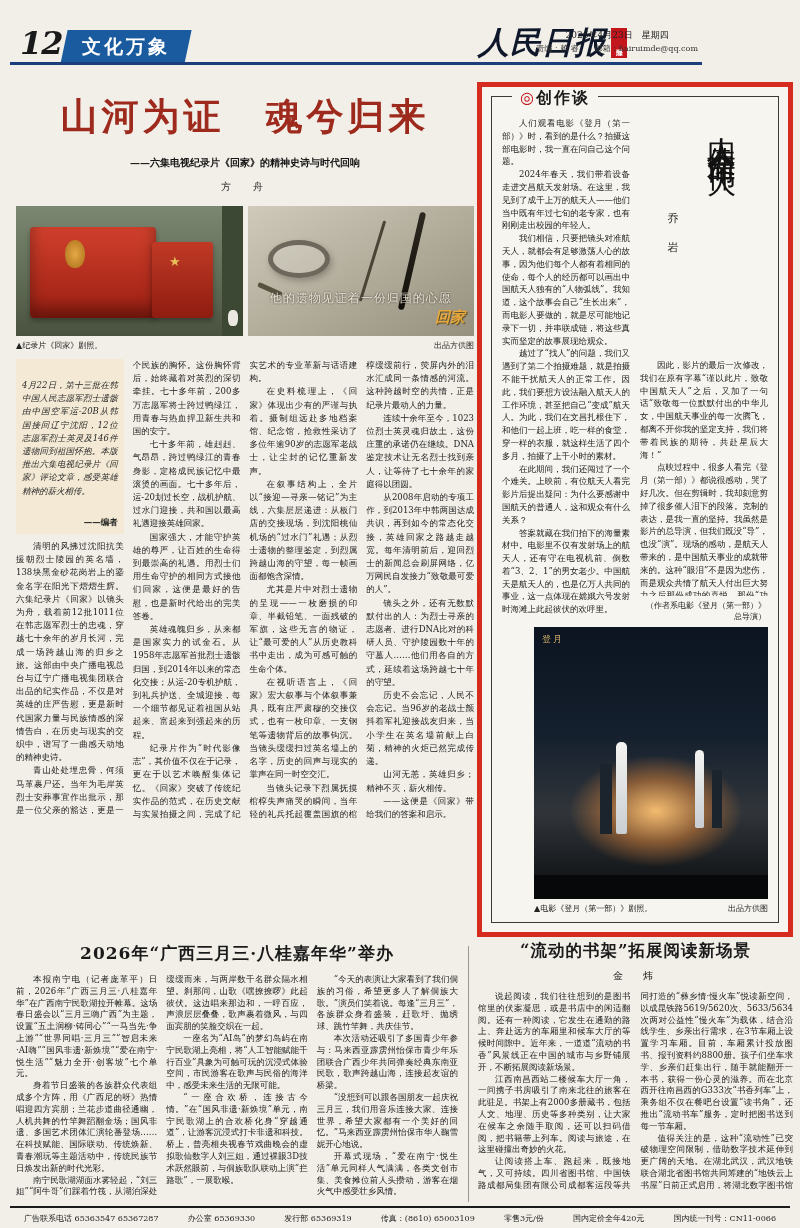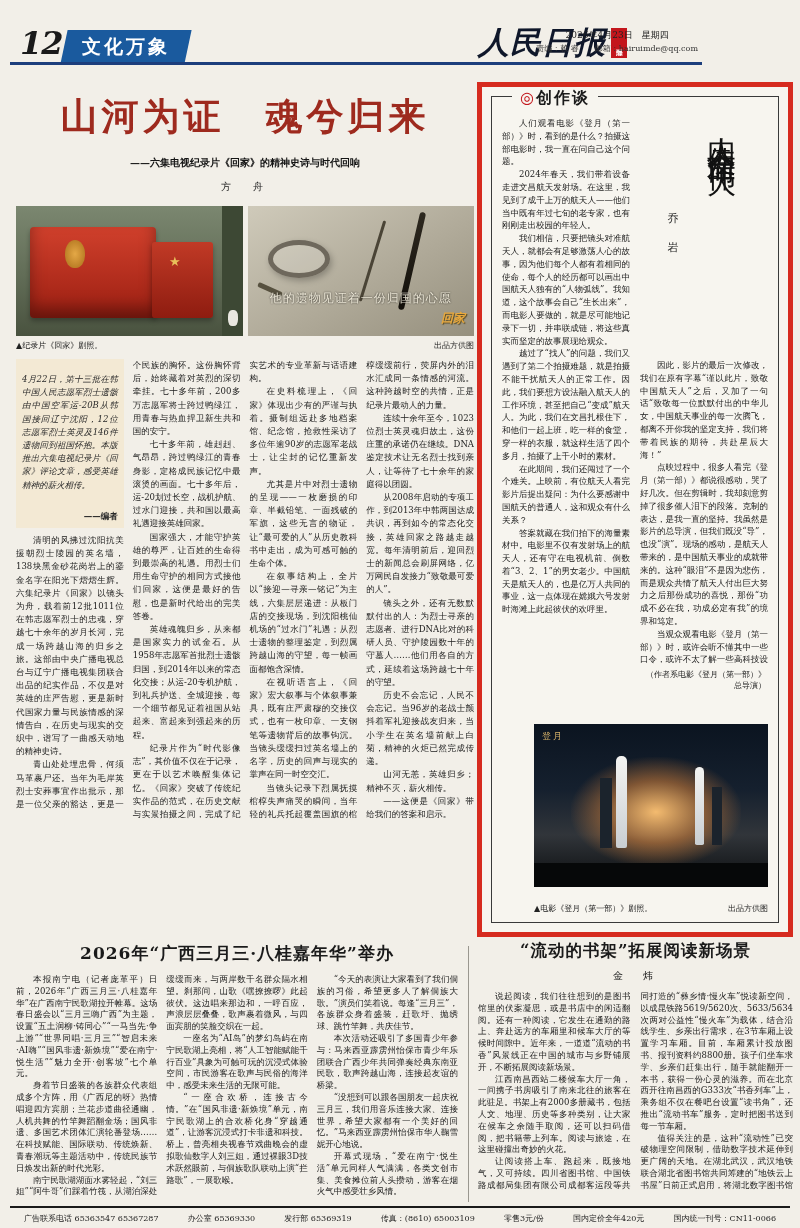--- a/index.html
+++ b/index.html
@@ -33,50 +33,50 @@
   .coffin2 { position:absolute; right:13%; top:28%; width:27%; height:58%; background:linear-gradient(180deg,#c13a26,#8e1c10); border-radius:3px; box-shadow:0 3px 5px rgba(0,0,0,.3); }
   .star { position:absolute; top:16%; left:28%; color:#e8c05a; font-size:13px; }
   .soldier { position:absolute; right:0; top:0; width:9%; height:100%; background:#3d4834; }
   .glove { position:absolute; right:2%; bottom:8%; width:10px; height:16px; background:#e9e7e0; border-radius:40%; }
   .ph-right { background:linear-gradient(150deg,#cfcaba,#b0aa99 55%,#96907e); }
   .pen { position:absolute; right:26%; top:4%; width:6px; height:100px; background:linear-gradient(#2e2920,#120f0a); transform:rotate(13deg); border-radius:3px; }
   .pen2 { position:absolute; right:44%; top:10%; width:3px; height:84px; background:#4a4436; transform:rotate(17deg); border-radius:2px; }
   .mag { position:absolute; left:9%; top:26%; width:62px; height:38px; border:5px solid #6e685c; border-radius:50%; background:rgba(255,255,255,.16); box-shadow:2px 3px 6px rgba(0,0,0,.25); }
   .mag-handle { position:absolute; left:4%; top:62%; width:26px; height:5px; background:#57513f; transform:rotate(24deg); border-radius:2px; }
   .ph-sub { position:absolute; bottom:22%; width:100%; text-align:center; font-size:12px; color:#f8f3e2; text-shadow:0 0 2px #000; opacity:.85; letter-spacing:1px; }
-  .ph-logo { position:absolute; right:4%; bottom:7%; color:#e8a83c; font-weight:bold; font-style:italic; font-size:12px; text-shadow:1px 1px 1px #5a4a20; }
+  .ph-logo { position:absolute; right:4%; bottom:7%; color:#e8a83c; font-weight:bold; font-style:italic; font-size:15px; text-shadow:1px 1px 1px #5a4a20; }
   .caption-row { display:flex; justify-content:space-between; font-size:8px; margin-top:4px; color:#222; }
   .main-body { margin-top:8px; height:566px; column-count:4; column-gap:9px; font-size:8.5px; line-height:13.2px; text-align:justify; overflow:hidden; color:#1b1b1b; }
   .main-body p, .rb-text p, .gx-body p, .bk-body p { text-indent:2em; }
-  .ed-note { background:#f3e9d4; padding:14px 6px 5px; font-style:italic; margin-bottom:6px; break-inside:avoid; color:#2a2a2a; }
+  .ed-note { background:#f3e9d4; padding:20px 6px 5px; font-style:italic; margin-bottom:6px; break-inside:avoid; color:#2a2a2a; }
   .ed-note .sign { display:block; text-align:right; font-weight:bold; margin-top:18px; font-style:normal; }
   
   .redbox { position:absolute; left:477px; top:82px; width:316px; height:855px; border:5px solid #d62b1f; background:#f7f5ef; padding:9px; }
   .rb-inner { position:relative; height:100%; border:1.5px solid #3a3a3a; padding:14px 10px 8px; display:flex; flex-direction:column; }
   .rb-label { position:absolute; top:-9px; left:20px; background:#f7f5ef; padding:0 8px; font-size:16px; font-weight:bold; letter-spacing:2px; }
   .rb-label .ring { color:#c3161c; }
   .rb-cols { flex:1; display:flex; gap:10px; overflow:hidden; min-height:0; }
   .rb-left { flex:1; font-size:8.5px; line-height:12.8px; text-align:justify; overflow:hidden; }
   .rb-right { flex:1; display:flex; flex-direction:column; min-height:0; }
   .rb-titleblock { position:relative; height:242px; flex:none; }
   .rb-vtitle { writing-mode:vertical-rl; position:absolute; top:4px; right:26px; font-size:29px; letter-spacing:5px; font-weight:500; color:#111; }
   .rb-vbyline { writing-mode:vertical-rl; position:absolute; top:92px; left:24px; font-size:11px; letter-spacing:9px; color:#222; }
   .rb-text { flex:1; overflow:hidden; font-size:8.5px; line-height:12.8px; text-align:justify; margin-top:6px; }
   .rb-attr { flex:none; text-align:right; font-size:8px; padding:4px 2px 5px; color:#222; }
-  .rb-photo { flex:none; position:relative; width:234px; height:163px; margin-left:auto; background:linear-gradient(180deg,#0b1420,#15202e 40%,#31353a 68%,#0a0c0e 100%); overflow:hidden;margin-top:28px; }
+  .rb-photo { flex:none; position:relative; width:234px; height:272px; margin-left:auto; background:linear-gradient(180deg,#0b1420,#15202e 40%,#31353a 68%,#0a0c0e 100%); overflow:hidden; }
   .glow { position:absolute; left:16%; bottom:12%; width:170px; height:110px; background:radial-gradient(ellipse at center, rgba(255,195,115,.95), rgba(255,150,60,.45) 40%, transparent 72%); }
   .rocket { position:absolute; background:linear-gradient(180deg,#f4f4f2,#c9ced2); border-radius:5px 5px 2px 2px; }
   .rocket.r1 { left:35%; bottom:24%; width:11px; height:92px; }
   .rocket.r2 { left:69%; bottom:26%; width:9px; height:78px; }
   .tower { position:absolute; background:#1b232c; }
   .tower.t1 { left:28%; bottom:24%; width:12px; height:70px; }
   .tower.t2 { left:76%; bottom:26%; width:10px; height:58px; }
   .trees { position:absolute; bottom:0; width:100%; height:24px; background:#060809; }
   .rb-wm { position:absolute; top:6px; left:8px; color:#d8b36a; font-size:9px; letter-spacing:2px; }
-  .rb-capt { flex:none; width:234px; margin-left:auto; display:flex; justify-content:space-between; font-size:8px; padding-top:16px; color:#222; }
+  .rb-capt { flex:none; width:234px; margin-left:auto; display:flex; justify-content:space-between; font-size:8px; padding-top:4px; color:#222; }
   
   .gx { position:absolute; left:16px; top:942px; width:442px; height:262px; overflow:hidden; }
   .gx-headline { text-align:center; font-size:17px; font-weight:bold; letter-spacing:1px; }
   .gx-body { margin-top:9px; height:226px; column-count:3; column-gap:9px; font-size:8.5px; line-height:11.8px; text-align:justify; overflow:hidden; }
   .vdiv { position:absolute; left:468px; top:946px; width:1px; height:256px; background:#9a978f; }
   .bk { position:absolute; left:478px; top:940px; width:315px; height:264px; overflow:hidden; }
   .bk-headline { text-align:center; font-size:16.5px; font-weight:bold; letter-spacing:1px; }
   .bk-byline { text-align:center; font-size:10px; letter-spacing:5px; margin-top:7px; }
   .bk-body { margin-top:8px; height:202px; column-count:2; column-gap:10px; font-size:8.5px; line-height:11.8px; text-align:justify; overflow:hidden; }
   
@@ -136,22 +136,22 @@
         <span>4月22日，第十三批在韩中国人民志愿军烈士遗骸由中国空军运-20B从韩国接回辽宁沈阳，12位志愿军烈士英灵及146件遗物回到祖国怀抱。本版推出六集电视纪录片《回家》评论文章，感受英雄精神的薪火相传。</span>
         <span class="sign">——编者</span>
       </div>
       <p>清明的风拂过沈阳抗美援朝烈士陵园的英名墙，138块黑金砂花岗岩上的鎏金名字在阳光下熠熠生辉。六集纪录片《回家》以镜头为舟，载着前12批1011位在韩志愿军烈士的忠魂，穿越七十余年的岁月长河，完成一场跨越山海的归乡之旅。这部由中央广播电视总台与辽宁广播电视集团联合出品的纪实作品，不仅是对英雄的庄严告慰，更是新时代国家力量与民族情感的深情告白，在历史与现实的交织中，谱写了一曲感天动地的精神史诗。</p>
       <p>青山处处埋忠骨，何须马革裹尸还。当年为毛岸英烈士安葬事宜作出批示，那是一位父亲的豁达，更是一个民族的胸怀。这份胸怀背后，始终藏着对英烈的深切牵挂。七十多年前，200多万志愿军将士跨过鸭绿江，用青春与热血捍卫新生共和国的安宁。</p>
       <p>七十多年前，雄赳赳、气昂昂，跨过鸭绿江的青春身影，定格成民族记忆中最滚烫的画面。七十多年后，运-20划过长空，战机护航、过水门迎接，共和国以最高礼遇迎接英雄回家。</p>
       <p>国家强大，才能守护英雄的尊严，让百姓的生命得到最崇高的礼遇。用烈士们用生命守护的相同方式接他们回家，这便是最好的告慰，也是新时代给出的完美答卷。</p>
       <p>英雄魂魄归乡，从来都是国家实力的试金石。从1958年志愿军首批烈士遗骸归国，到2014年以来的常态化交接；从运-20专机护航，到礼兵护送、全城迎接，每一个细节都见证着祖国从站起来、富起来到强起来的历程。</p>
       <p>纪录片作为“时代影像志”，其价值不仅在于记录，更在于以艺术唤醒集体记忆。《回家》突破了传统纪实作品的范式，在历史文献与实景拍摄之间，完成了纪实艺术的专业革新与话语建构。</p>
       <p>在史料梳理上，《回家》体现出少有的严谨与执着。摄制组远赴多地档案馆、纪念馆，抢救性采访了多位年逾90岁的志愿军老战士，让尘封的记忆重新发声。</p>
+      <p>在叙事结构上，全片以“接迎—寻亲—铭记”为主线，六集层层递进：从板门店的交接现场，到沈阳桃仙机场的“过水门”礼遇；从烈士遗物的整理鉴定，到烈属跨越山海的守望，每一帧画面都饱含深情。</p>
       <p>尤其是片中对烈士遗物的呈现——一枚磨损的印章、半截铅笔、一面残破的军旗，这些无言的物证，让“最可爱的人”从历史教科书中走出，成为可感可触的生命个体。</p>
-      <p>在叙事结构上，全片以“接迎—寻亲—铭记”为主线，六集层层递进：从板门店的交接现场，到沈阳桃仙机场的“过水门”礼遇；从烈士遗物的整理鉴定，到烈属跨越山海的守望，每一帧画面都饱含深情。</p>
       <p>在视听语言上，《回家》宏大叙事与个体叙事兼具，既有庄严肃穆的交接仪式，也有一枚印章、一支钢笔等遗物背后的故事钩沉。当镜头缓缓扫过英名墙上的名字，历史的回声与现实的掌声在同一时空交汇。</p>
       <p>当镜头记录下烈属抚摸棺椁失声痛哭的瞬间，当年轻的礼兵托起覆盖国旗的棺椁缓缓前行，荧屏内外的泪水汇成同一条情感的河流。这种跨越时空的共情，正是纪录片最动人的力量。</p>
       <p>连续十余年至今，1023位烈士英灵魂归故土，这份庄重的承诺仍在继续。DNA鉴定技术让无名烈士找到亲人，让等待了七十余年的家庭得以团圆。</p>
       <p>从2008年启动的专项工作，到2013年中韩两国达成共识，再到如今的常态化交接，英雄回家之路越走越宽。每年清明前后，迎回烈士的新闻总会刷屏网络，亿万网民自发接力“致敬最可爱的人”。</p>
       <p>镜头之外，还有无数默默付出的人：为烈士寻亲的志愿者、进行DNA比对的科研人员、守护陵园数十年的守墓人……他们用各自的方式，延续着这场跨越七十年的守望。</p>
       <p>历史不会忘记，人民不会忘记。当96岁的老战士颤抖着军礼迎接战友归来，当小学生在英名墙前献上白菊，精神的火炬已然完成传递。</p>
       <p>山河无恙，英雄归乡；精神不灭，薪火相传。</p>
       <p>——这便是《回家》带给我们的答案和启示。</p>
     </div>
   </div>

